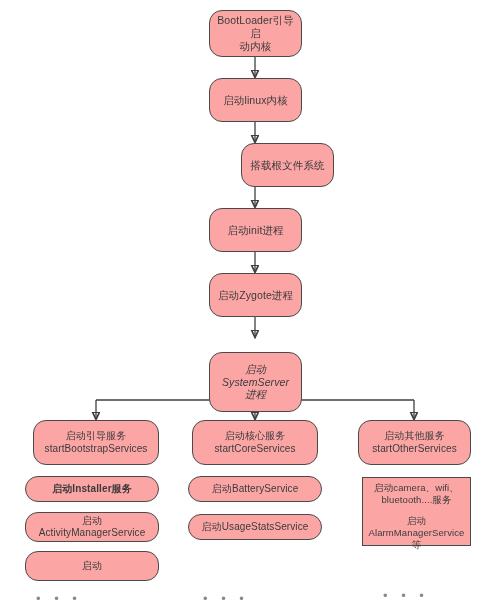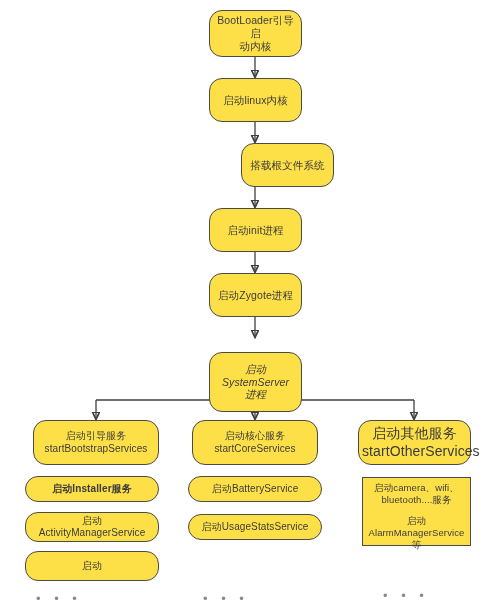--- a/index.html
+++ b/index.html
@@ -18,21 +18,21 @@
   #canvas {
     position: absolute;
     left: 0;
     top: 0;
     width: 499px;
     height: 612px;
   }
   .node {
     position: absolute;
     box-sizing: border-box;
-    background: #fde047;
+    background: #fca5a5;
     border: 1px solid #4a4a4a;
     border-radius: 13px;
     display: flex;
     align-items: center;
     justify-content: center;
     text-align: center;
     line-height: 1.22;
     color: #3b3b3b;
     letter-spacing: 0.1px;
     padding: 1px 3px;
@@ -180,21 +180,21 @@
 
   <div class="node" style="left:188px; top:514px; width:134px; height:26px; font-size:10px;">
     <span>
       <span>启动UsageStatsService</span>
     </span>
   </div>
 
 
   <div class="dots" style="left:203px; top:592px;">• • •</div>
 
-  <div class="node" style="left:358px; top:420px; width:113px; height:45px; font-size:14px;">
+  <div class="node" style="left:358px; top:420px; width:113px; height:45px; font-size:10px;">
     <span>
       <span>启动其他服务</span>
       <span>startOtherServices</span>
     </span>
   </div>
 
   <div class="node rect" style="left:362px; top:477px; width:109px; height:69px; font-size:9.5px;">
     <span>
       <span>启动camera、wifi、</span>
       <span>bluetooth....服务</span>

